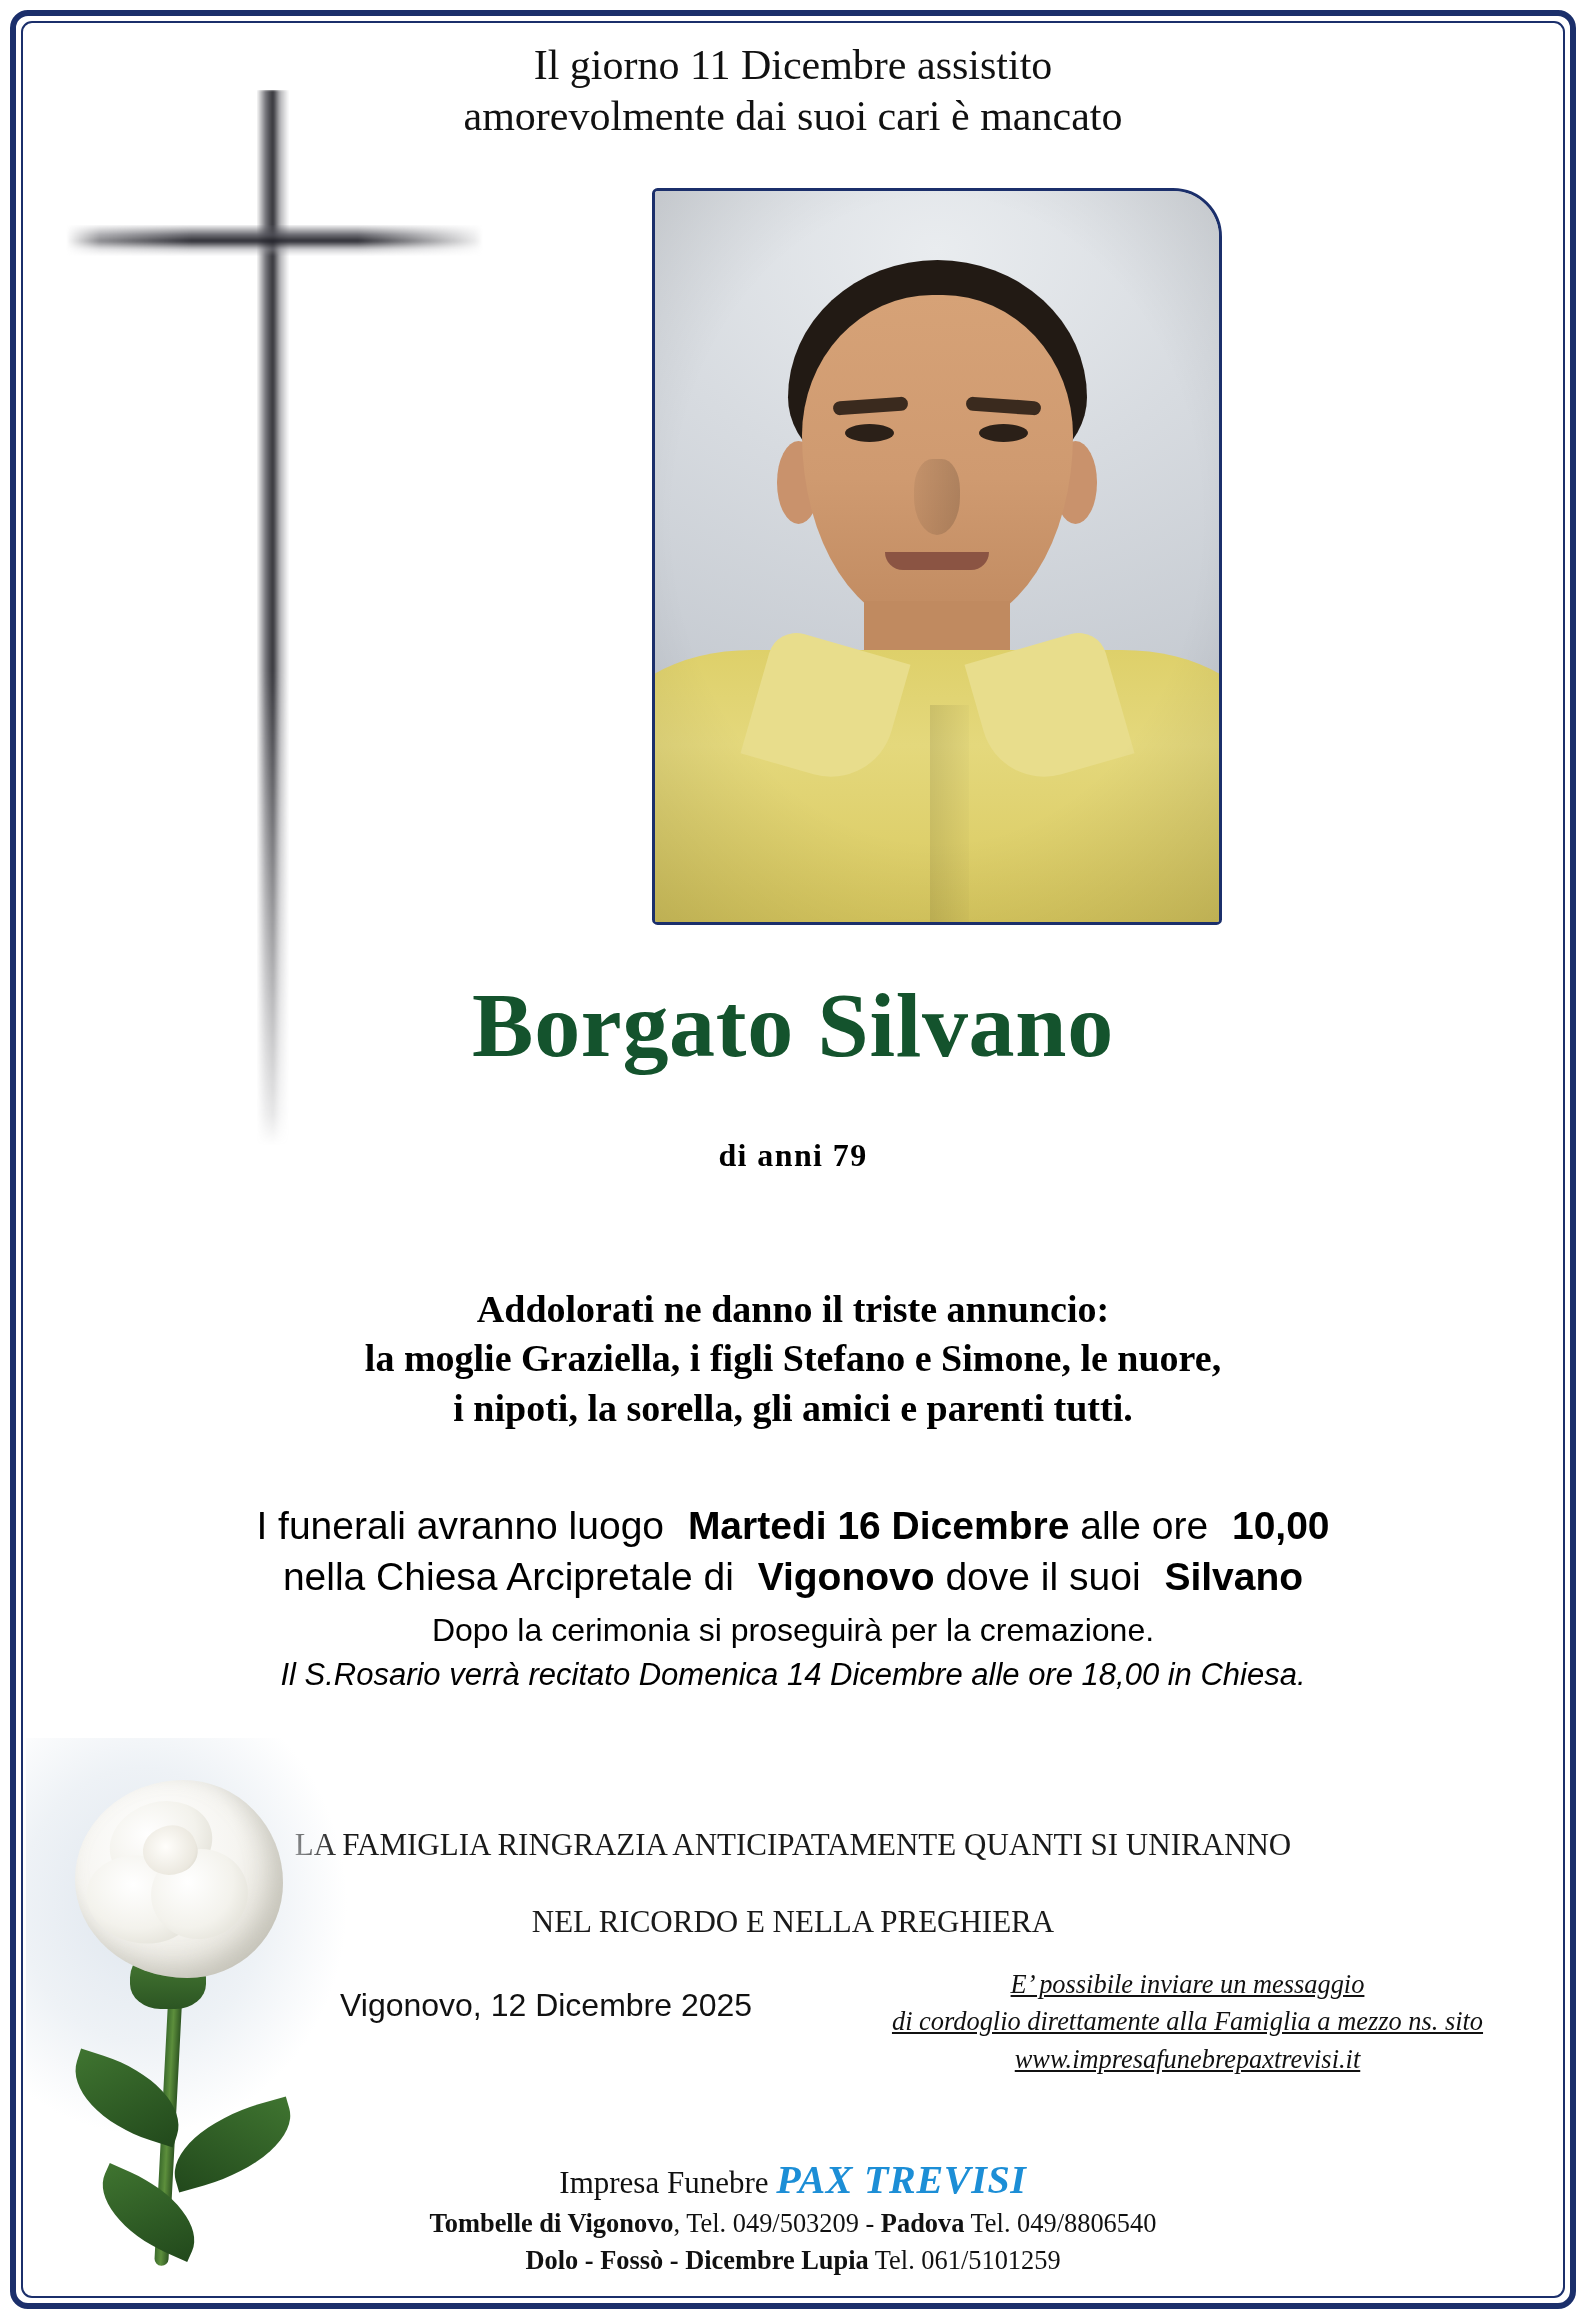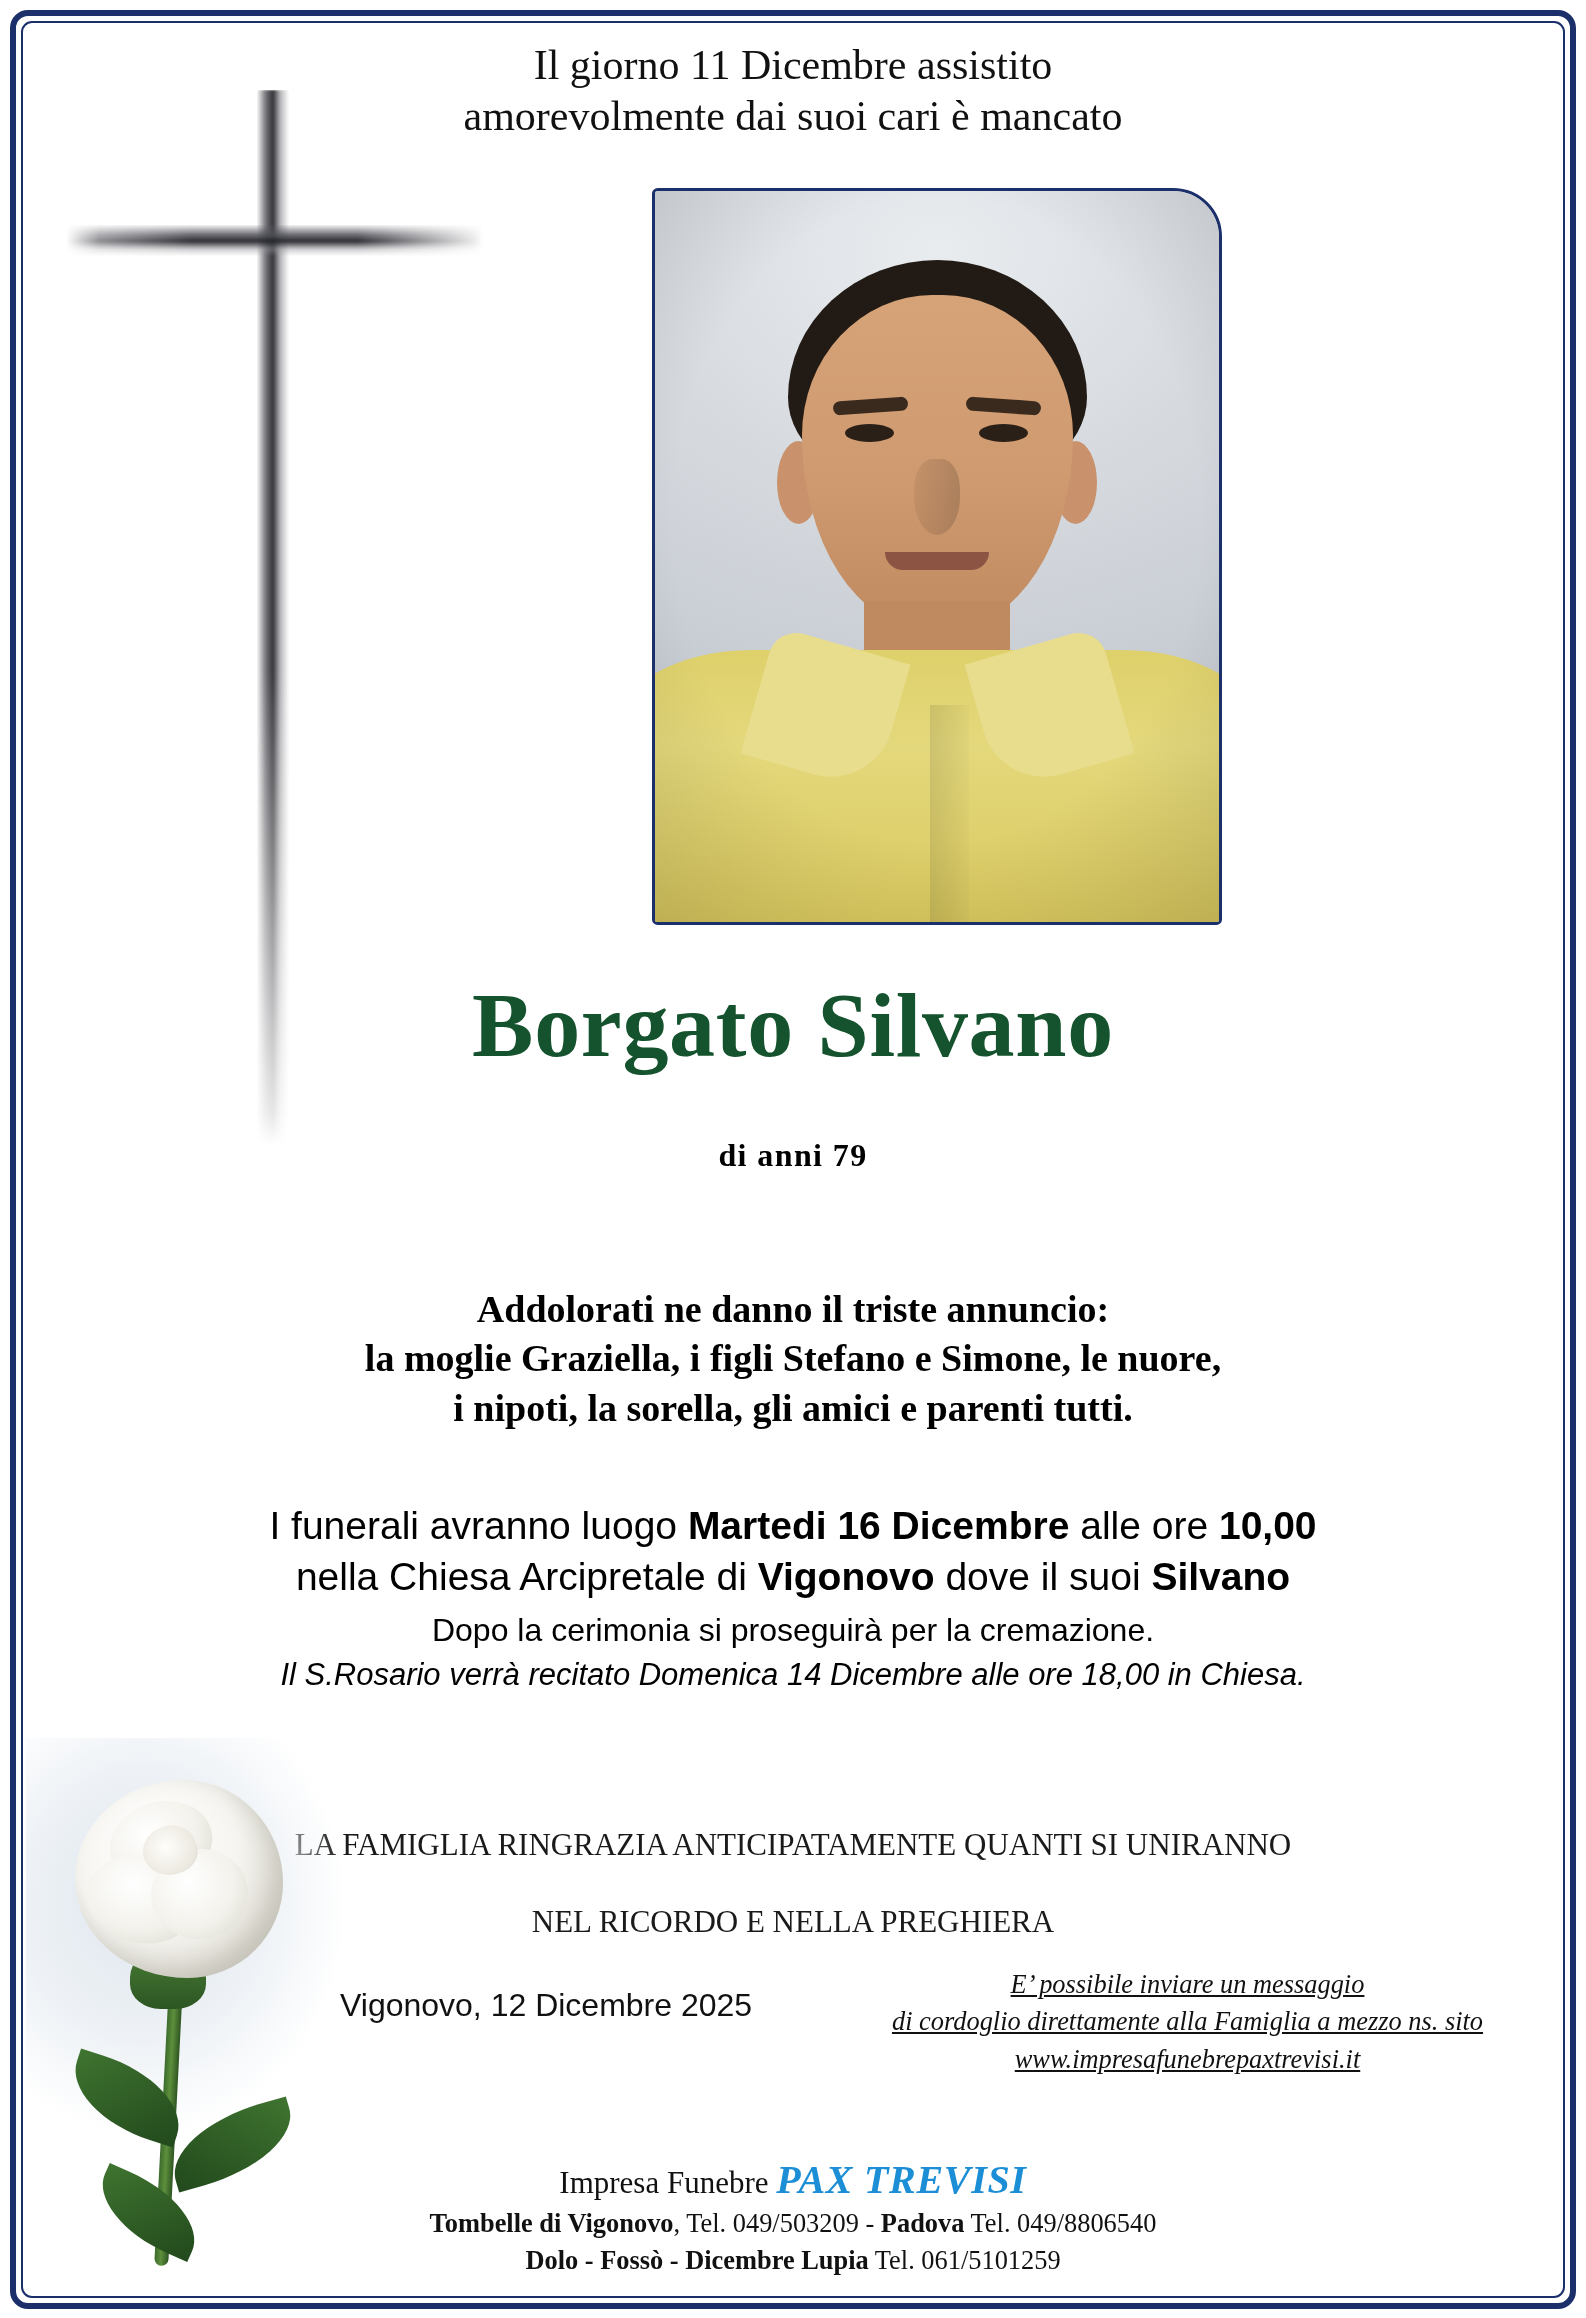--- a/index.html
+++ b/index.html
@@ -292,21 +292,21 @@
   .funeral .l4 {
     font-size: 32px;
     line-height: 1.45;
     margin-top: 4.2px;
   }
   .funeral .l5 {
     font-size: 31px;
     font-style: italic;
     line-height: 1.45;
   }
-  .funeral b { font-weight: bold; }
+  .funeral b { font-weight: bold; margin-left: 13px; }
 
   
   .thanks1 {
     position: absolute;
     left: 0;
     top: 1827px;
     width: 100%;
     text-align: center;
     font-size: 31px;
     color: #1a1a1a;

